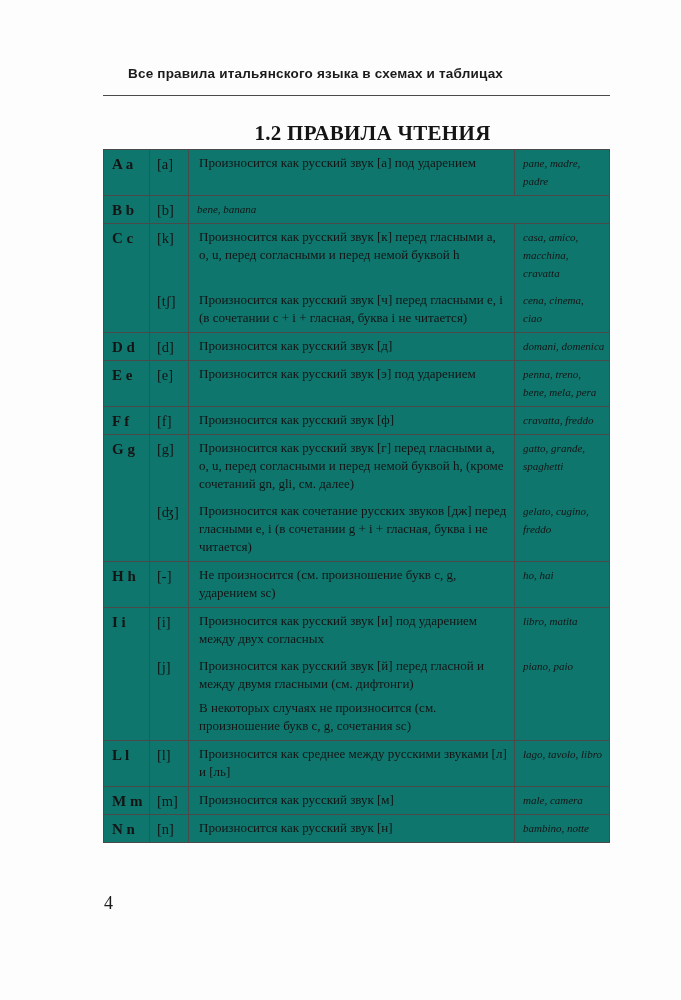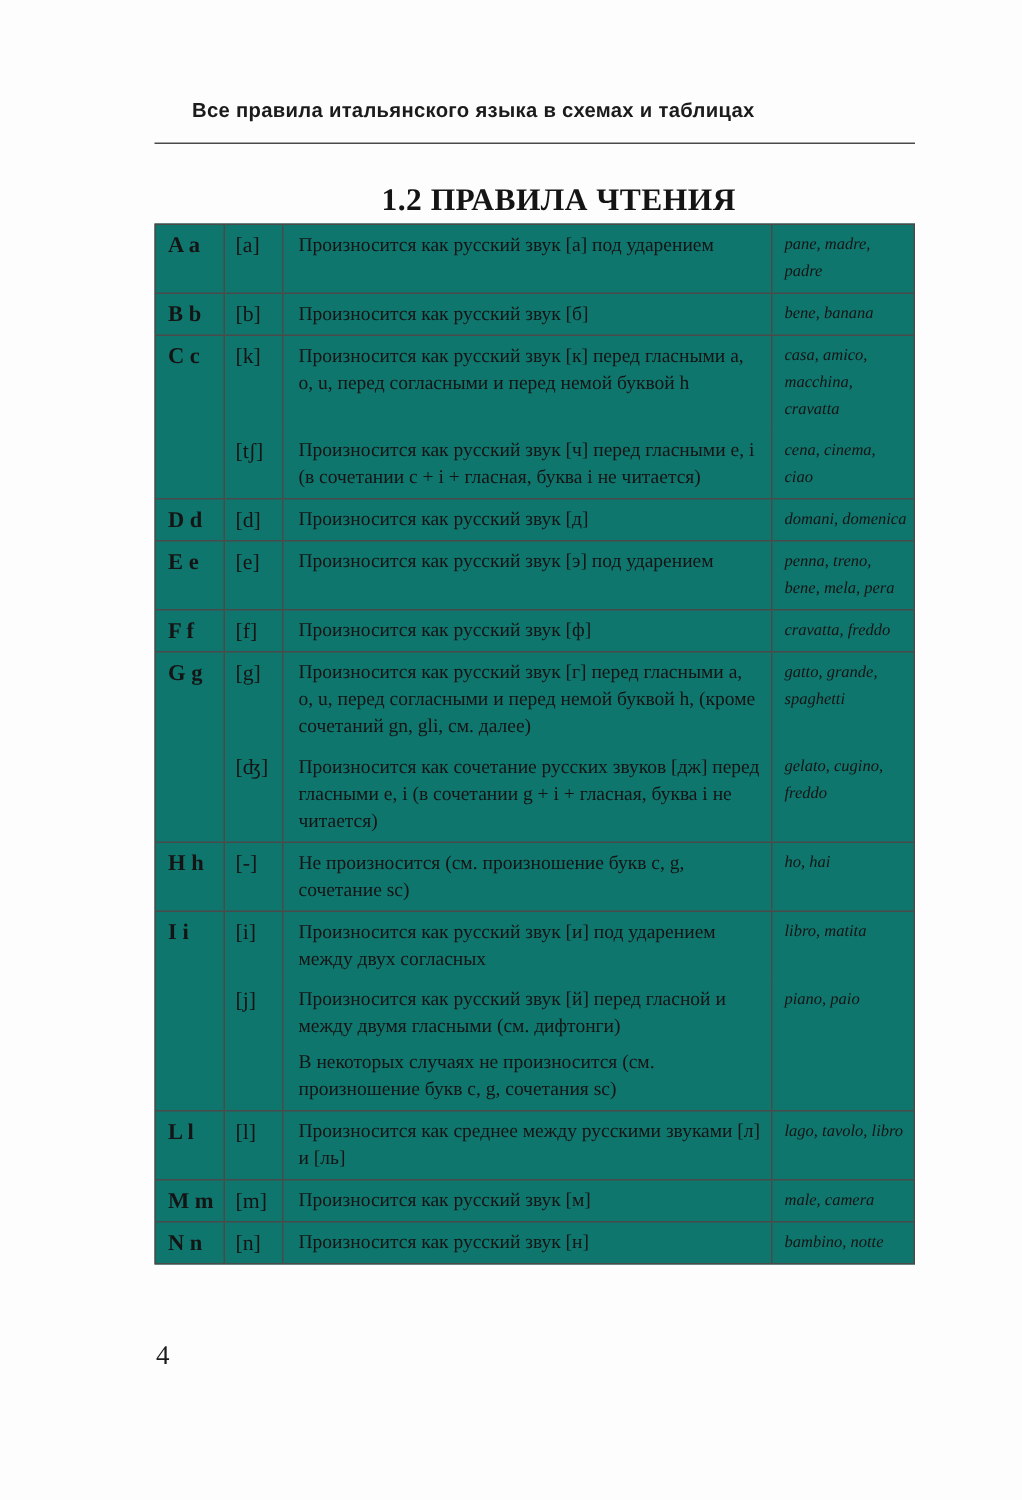--- a/index.html
+++ b/index.html
@@ -142,23 +142,20 @@
             </div>
             <div class="cell-ex">pane, madre, padre</div>
           </div>
         </div>
       </div>
       <div class="t-row">
         <div class="cell-letter">B b</div>
         <div class="row-body">
           <div class="variant">
             <div class="cell-trans">[b]</div>
-            <div class="cell-desc">
-              <p>Произносится как русский звук [б]</p>
-            </div>
             <div class="cell-ex">bene, banana</div>
           </div>
         </div>
       </div>
       <div class="t-row">
         <div class="cell-letter">C c</div>
         <div class="row-body">
           <div class="variant">
             <div class="cell-trans">[k]</div>
             <div class="cell-desc">
@@ -229,21 +226,21 @@
             <div class="cell-ex">gelato, cugino, freddo</div>
           </div>
         </div>
       </div>
       <div class="t-row">
         <div class="cell-letter">H h</div>
         <div class="row-body">
           <div class="variant">
             <div class="cell-trans">[-]</div>
             <div class="cell-desc">
-              <p>Не произносится (см. произношение букв c, g, сочетание sc)</p>
+              <p>Не произносится (см. произношение букв c, g, ударением sc)</p>
             </div>
             <div class="cell-ex">ho, hai</div>
           </div>
         </div>
       </div>
       <div class="t-row">
         <div class="cell-letter">I i</div>
         <div class="row-body">
           <div class="variant">
             <div class="cell-trans">[i]</div>

